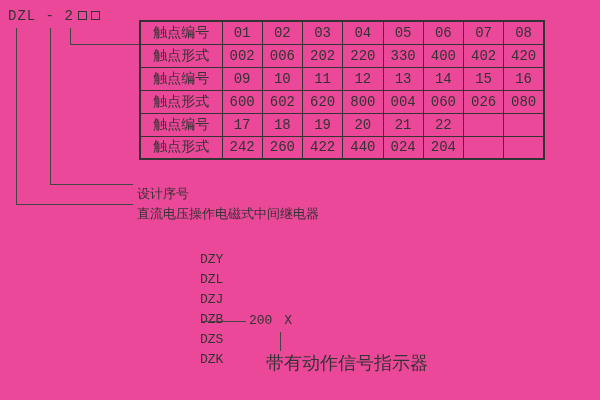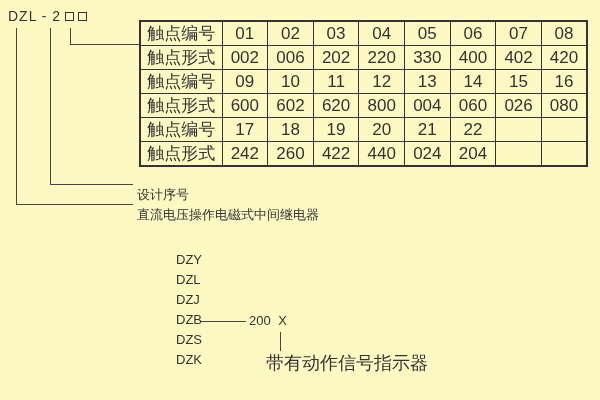--- a/index.html
+++ b/index.html
@@ -1,22 +1,22 @@
 <!DOCTYPE html>
 <html><head>
 <meta charset="utf-8">
 <style>
   * { margin: 0; padding: 0; box-sizing: border-box; }
   html, body { background: #ffffff; }
   .canvas {
     position: relative;
     width: 600px;
     height: 400px;
-    background: #fef9c3;
-    font-family: Liberation Sans, sans-serif;
+    background: #ec4899;
+    font-family: Liberation Mono, monospace;
     color: #333333;
     overflow: hidden;
   }
   
   .model {
     position: absolute;
     left: 8px; top: 8px;
     font-size: 14px;
     letter-spacing: 1px;
     color: #333333;
@@ -35,25 +35,25 @@
     border-left: 1px solid #444444;
     border-bottom: 1px solid #444444;
   }
   .line-relay   { left: 16px; top: 28px; width: 117px; height: 177px; }
   .line-design  { left: 50px; top: 28px; width: 83px;  height: 157px; }
   .line-contact { left: 70px; top: 28px; width: 69px;  height: 17px;  }
   
   table.contact {
     position: absolute;
     left: 139px; top: 20px;
-    width: 449px;
+    width: 406px;
     border-collapse: collapse;
     table-layout: fixed;
     border: 2px solid #333333;
-    font-size: 17px;
+    font-size: 14px;
     color: #333333;
   }
   table.contact td {
     border: 1px solid #333333;
     height: 23px;
     text-align: center;
     vertical-align: middle;
     padding: 0;
     white-space: nowrap;
   }
@@ -69,21 +69,21 @@
   }
   .callout-design { left: 137px; top: 178px; }
   .callout-relay  { left: 137px; top: 198px; }
   
   .series {
     position: absolute;
     left: 176px; top: 250px;
     font-size: 13px;
     color: #333333;
   }
-  .series .code { height: 20px; line-height: 20px; white-space: nowrap; }
+  .series .code { height: 20px; line-height: 20px; white-space: nowrap; margin-left: 24px; }
   .dzb-dash {
     position: absolute;
     left: 201px; top: 321px;
     width: 45px; height: 0;
     border-top: 1px solid #444444;
   }
   .dzb-value {
     position: absolute;
     left: 249px; top: 311px;
     height: 20px; line-height: 20px;

